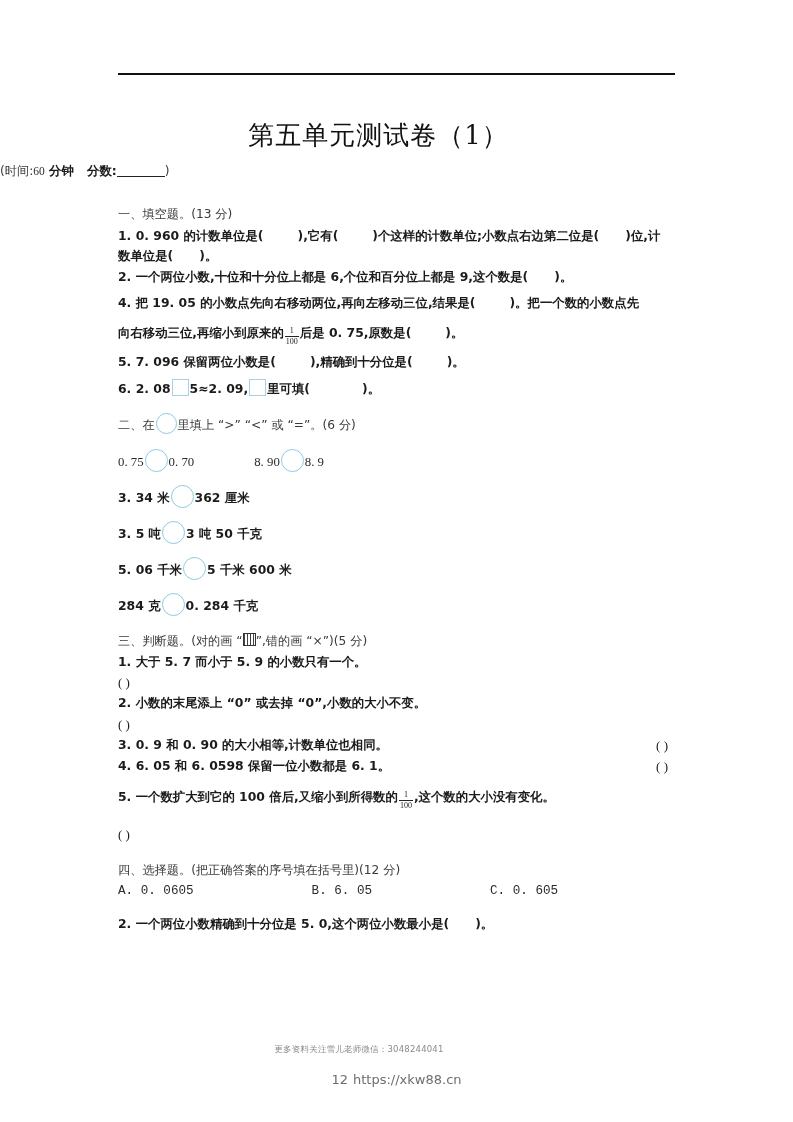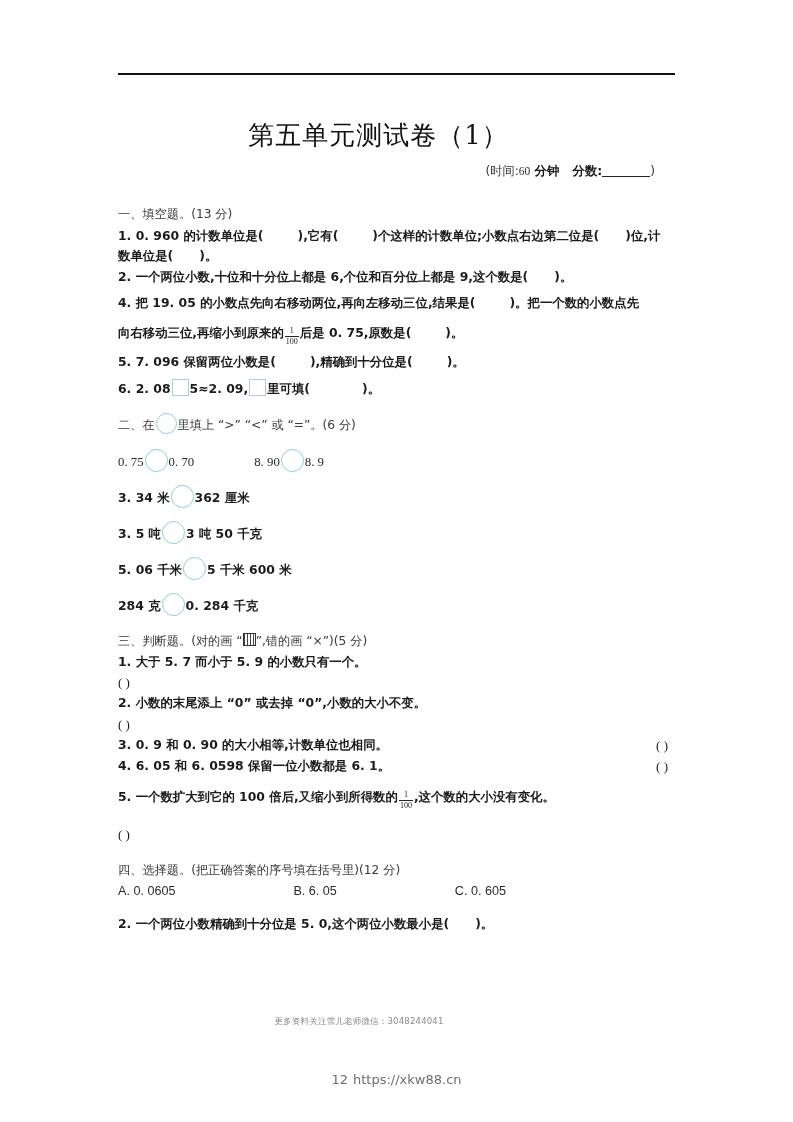--- a/index.html
+++ b/index.html
@@ -48,21 +48,20 @@
     display: inline-block;
     position: relative;
     left: -18px;
   }
 
   .meta {
     position: absolute;
     top: 163px;
     left: 0;
     width: 655px;
-    text-align: right;
     box-sizing: border-box;
     font-size: 12.5px;
     color: #1a1a1a;
   }
   .blankline {
     display: inline-block;
     width: 48px;
     border-bottom: 1px solid #222;
     vertical-align: -2px;
   }
@@ -190,34 +189,34 @@
     float: right;
     font-family: "Liberation Serif", serif;
     font-size: 13px;
     margin-right: 10px;
   }
   .clearfix::after { content: ""; display: block; clear: both; }
 
   .choices {
     margin-top: 2px;
     font-size: 12.6px;
-    font-family: Liberation Sans, sans-serif;
+    font-family: Liberation Mono, monospace;
     color: #2a2a2a;
   }
   .choices .c {
     display: inline-block;
   }
   .choices .c2 { margin-left: 118px; }
   .choices .c3 { margin-left: 118px; }
 
   
   .watermark {
     position: absolute;
     left: 0;
-    top: 1016px;
+    top: 1044px;
     width: 718px;
     text-align: center;
     font-family: "DejaVu Sans", "Liberation Sans", sans-serif;
     font-size: 8.5px;
     color: #8a8a8a;
     letter-spacing: 0.2px;
   }
 
   
   .footer {

